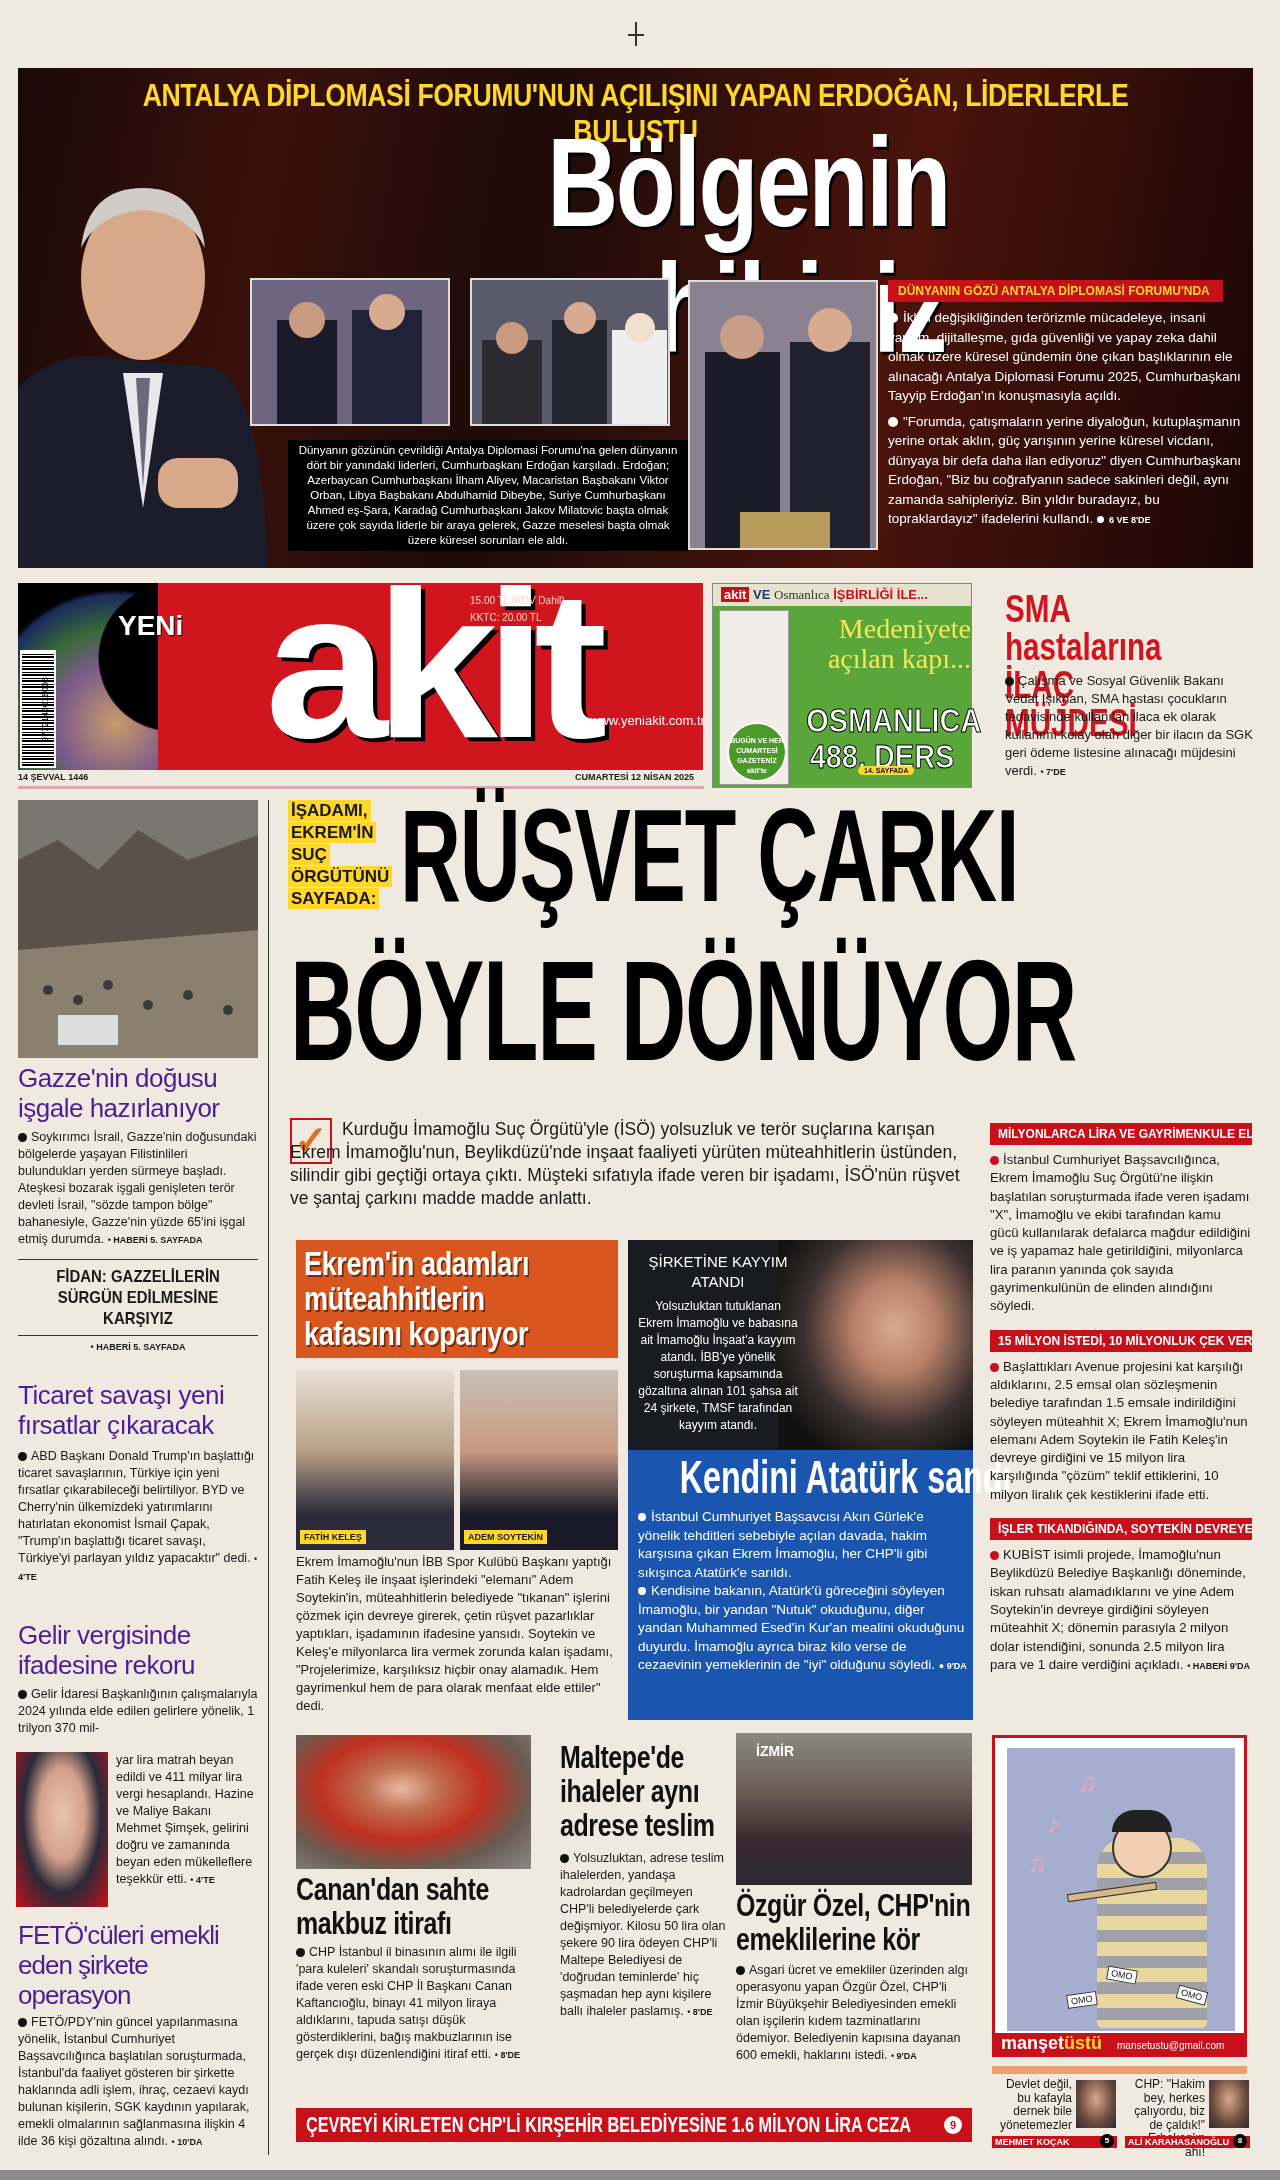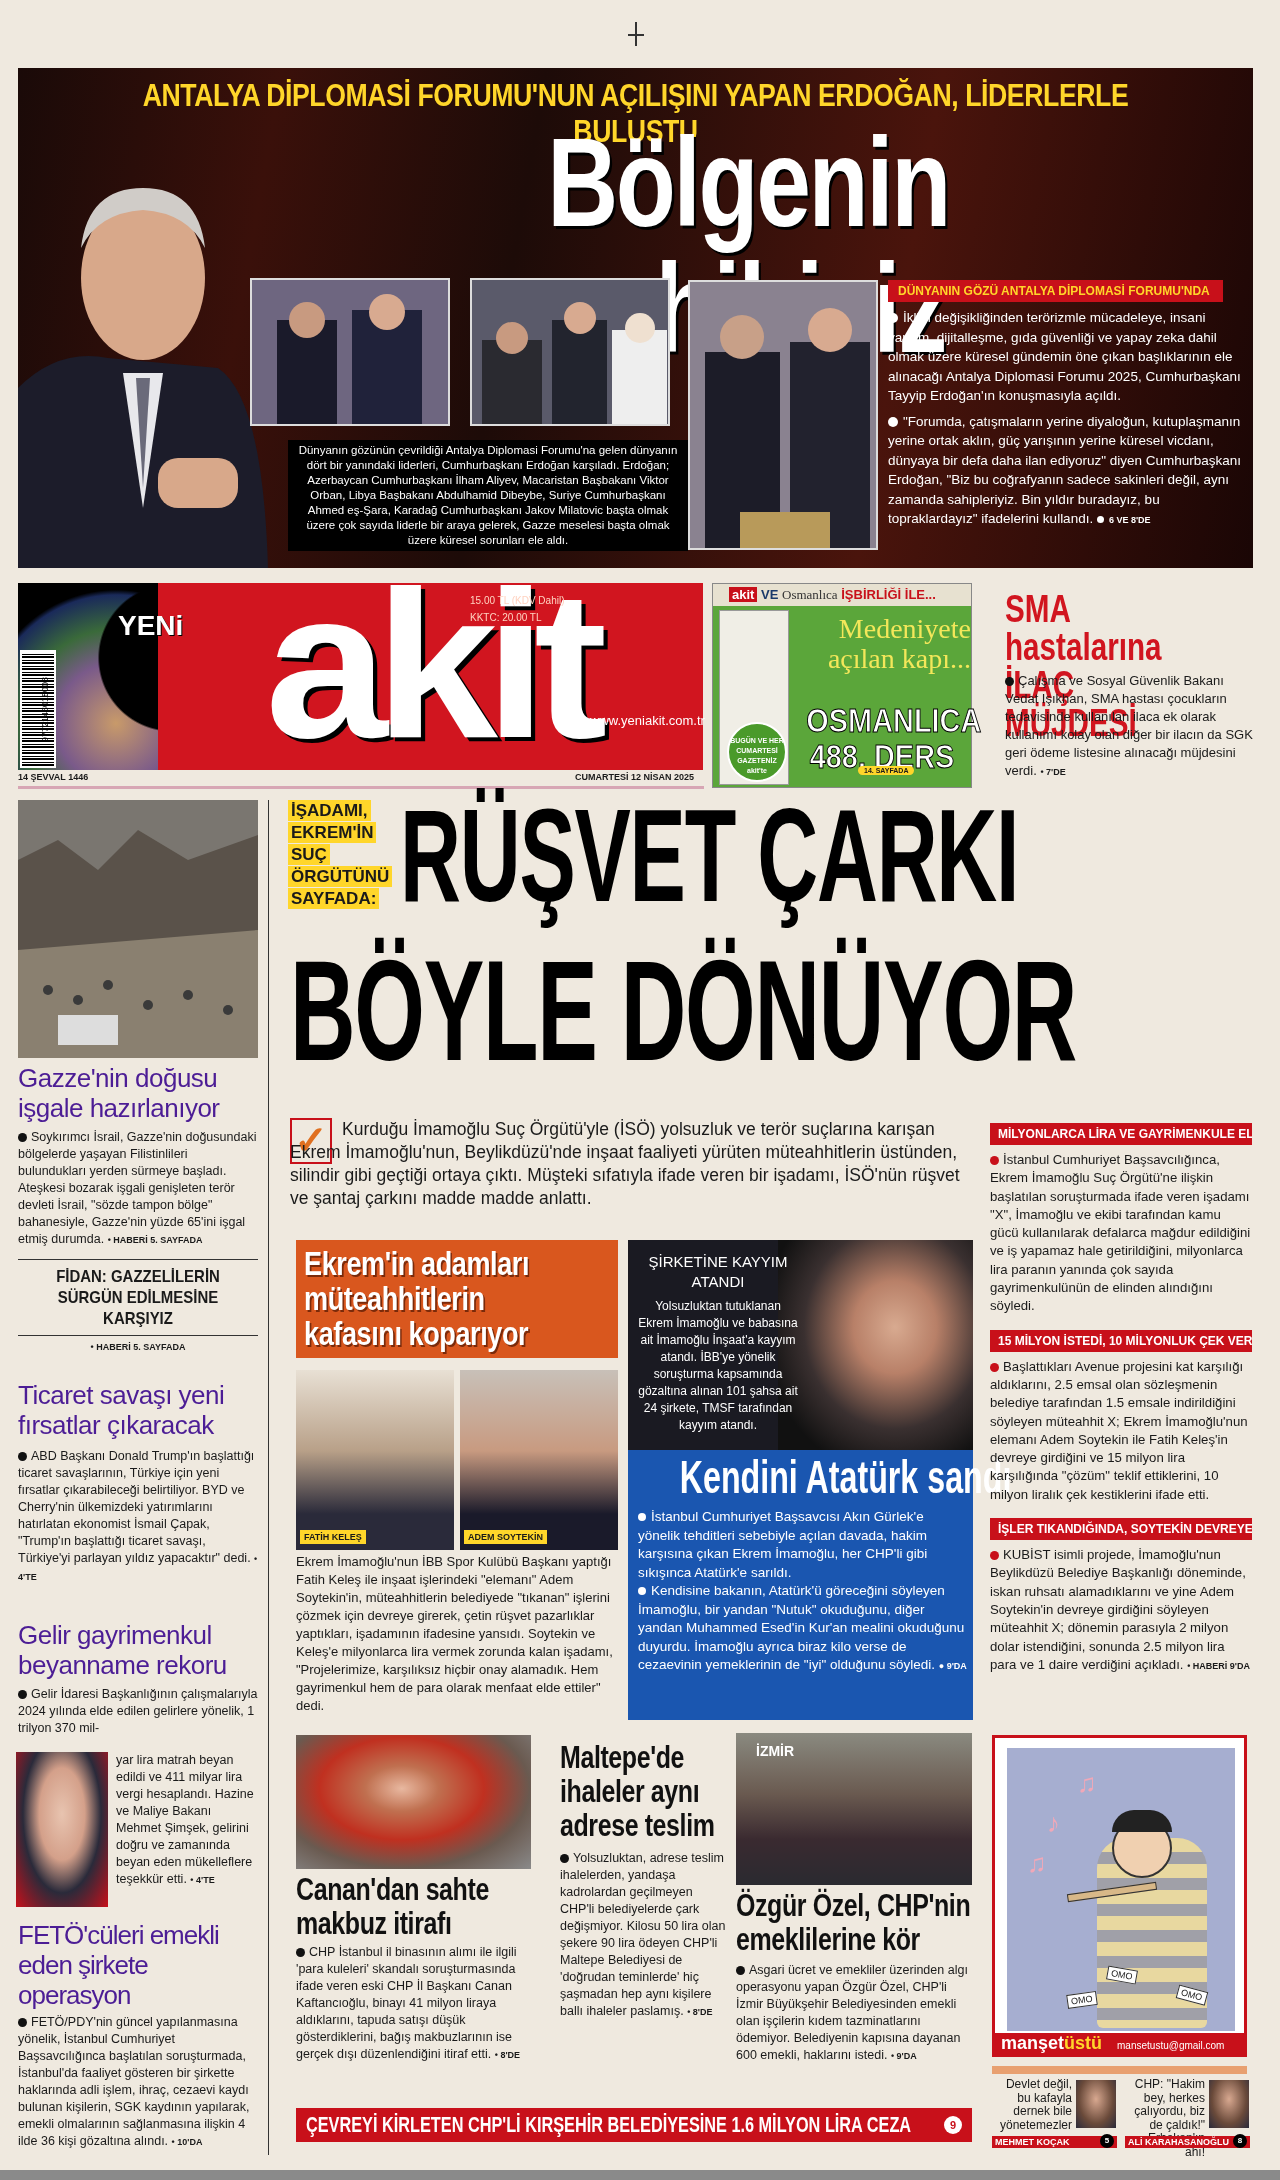--- a/index.html
+++ b/index.html
@@ -33,21 +33,21 @@
 .mast-red{left:158px;top:583px;width:545px;height:187px;background:#d1151f}
 .akit{left:160px;top:560px;width:540px;text-align:center;color:#fff;font-weight:bold;font-size:210px;line-height:1;letter-spacing:-12px;text-shadow:4px 4px 0 #000;transform:scaleX(1.05)}
 .price{left:470px;top:592px;color:#ffd2c0;font-size:10px;line-height:17px;text-align:left}
 .web{left:590px;top:713px;color:#fff;font-size:13px}
 .mast-date-l{left:18px;top:772px;font-size:9px;font-weight:bold}
 .mast-date-r{left:575px;top:772px;font-size:9px;font-weight:bold}
 .pinkline{left:18px;top:786px;width:686px;height:3px;background:#d7a6b4}
 
 
 .osm{left:712px;top:583px;width:260px;height:205px;background:#5ba63a;border:1px solid #888}
-.osm-top{left:0;top:0;width:258px;height:22px;background:#e7e1d0;font-size:13px;font-weight:bold;line-height:22px;padding-left:16px;color:#c8101a}
+.osm-top{left:0;top:0;width:258px;height:22px;background:#e7e1d0;font-size:13px;font-weight:bold;line-height:22px;padding-left:8px;color:#c8101a}
 .osm-top .ve{color:#1a3a6a}
 .osm-top .os{font-family:"Liberation Serif",serif;font-weight:normal;color:#333}
 .osm-paper{left:6px;top:26px;width:70px;height:175px;background:#f0eee6;border:1px solid #999}
 .osm-t1{left:80px;top:30px;width:178px;text-align:right;color:#f3e75a;font-family:"Liberation Serif",serif;font-size:28px;line-height:30px}
 .osm-t2{left:80px;top:118px;width:178px;text-align:center;color:#fff;font-weight:bold;font-size:34px;line-height:36px;-webkit-text-stroke:1px #000;transform:scaleX(.85)}
 .osm-badge{left:14px;top:138px;width:60px;height:60px;border-radius:50%;background:#4a9a2a;border:2px solid #fff;color:#fff;font-size:7px;font-weight:bold;text-align:center;padding-top:12px;line-height:10px}
 .osm-page{left:145px;top:182px;background:#ffd62a;border-radius:8px;font-size:7px;font-weight:bold;padding:1px 6px}
 
 
 .sma-h{left:1005px;top:590px;width:260px;color:#d1151f;font-weight:bold;font-size:38px;line-height:38px;transform:scaleX(.78);transform-origin:left}
@@ -245,21 +245,21 @@
   <div class="sep" style="margin:10px 0 6px"></div>
   <div style="font-weight:bold;font-size:17px;line-height:21px;text-align:center;transform:scaleX(.88)">FİDAN: GAZZELİLERİN SÜRGÜN EDİLMESİNE KARŞIYIZ</div>
   <div class="sep" style="margin:6px 0"></div>
   <div style="text-align:center" class="ref">• <span>HABERİ 5. SAYFADA</span></div>
 </div>
 <div class="abs" style="left:18px;top:1380px;width:240px">
   <div class="lh">Ticaret savaşı yeni fırsatlar çıkaracak</div>
   <div class="lb" style="margin-top:8px"><span class="dot"></span><span>ABD Başkanı Donald Trump'ın başlattığı ticaret savaşlarının, Türkiye için yeni fırsatlar çıkarabileceği belirtiliyor. BYD ve Cherry'nin ülkemizdeki yatırımlarını hatırlatan ekonomist İsmail Çapak, "Trump'ın başlattığı ticaret savaşı, Türkiye'yi parlayan yıldız yapacaktır" dedi.</span> <span class="ref">• <span>4'TE</span></span></div>
 </div>
 <div class="abs" style="left:18px;top:1620px;width:240px">
-  <div class="lh">Gelir gayrimenkul beyanname rekoru</div>
+  <div class="lh">Gelir vergisinde ifadesine rekoru</div>
   <div class="lb" style="margin-top:6px"><span class="dot"></span><span>Gelir İdaresi Başkanlığının çalışmalarıyla 2024 yılında elde edilen gelirlere yönelik, 1 trilyon 370 mil-</span></div>
 </div>
 <div class="abs simsek"></div>
 <div class="abs lb" style="left:116px;top:1752px;width:142px"><span>yar lira matrah beyan edildi ve 411 milyar lira vergi hesaplandı. Hazine ve Maliye Bakanı Mehmet Şimşek, gelirini doğru ve zamanında beyan eden mükelleflere teşekkür etti.</span> <span class="ref">• <span>4'TE</span></span></div>
 <div class="abs" style="left:18px;top:1920px;width:242px">
   <div class="lh" style="letter-spacing:-1px">FETÖ'cüleri emekli eden şirkete operasyon</div>
   <div class="lb" style="margin-top:4px"><span class="dot"></span><span>FETÖ/PDY'nin güncel yapılanmasına yönelik, İstanbul Cumhuriyet Başsavcılığınca başlatılan soruşturmada, İstanbul'da faaliyet gösteren bir şirkette haklarında adli işlem, ihraç, cezaevi kaydı bulunan kişilerin, SGK kaydının yapılarak, emekli olmalarının sağlanmasına ilişkin 4 ilde 36 kişi gözaltına alındı.</span> <span class="ref">• <span>10'DA</span></span></div>
 </div>
 <div class="abs vline"></div>
 

